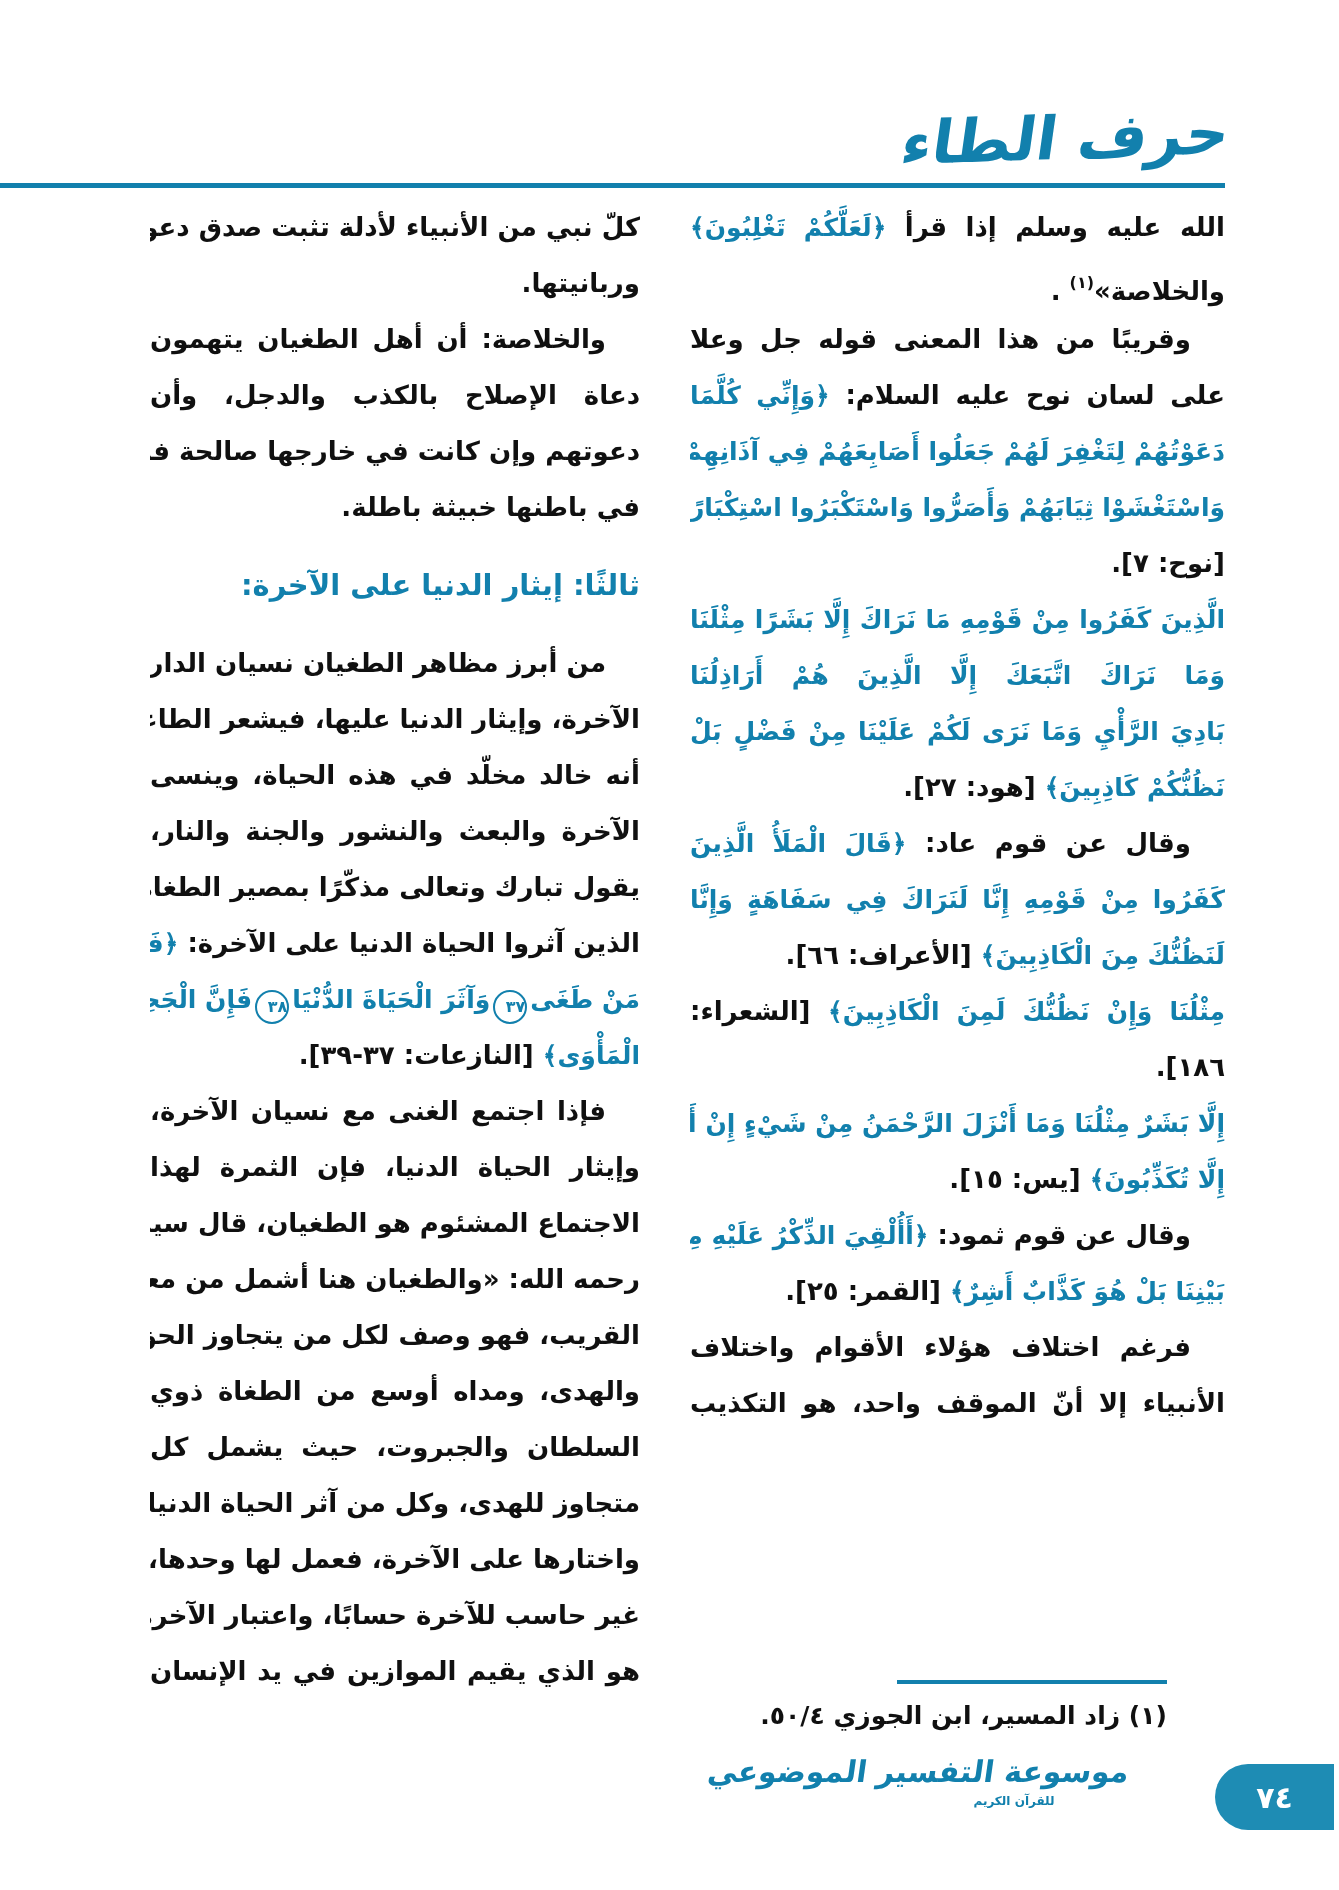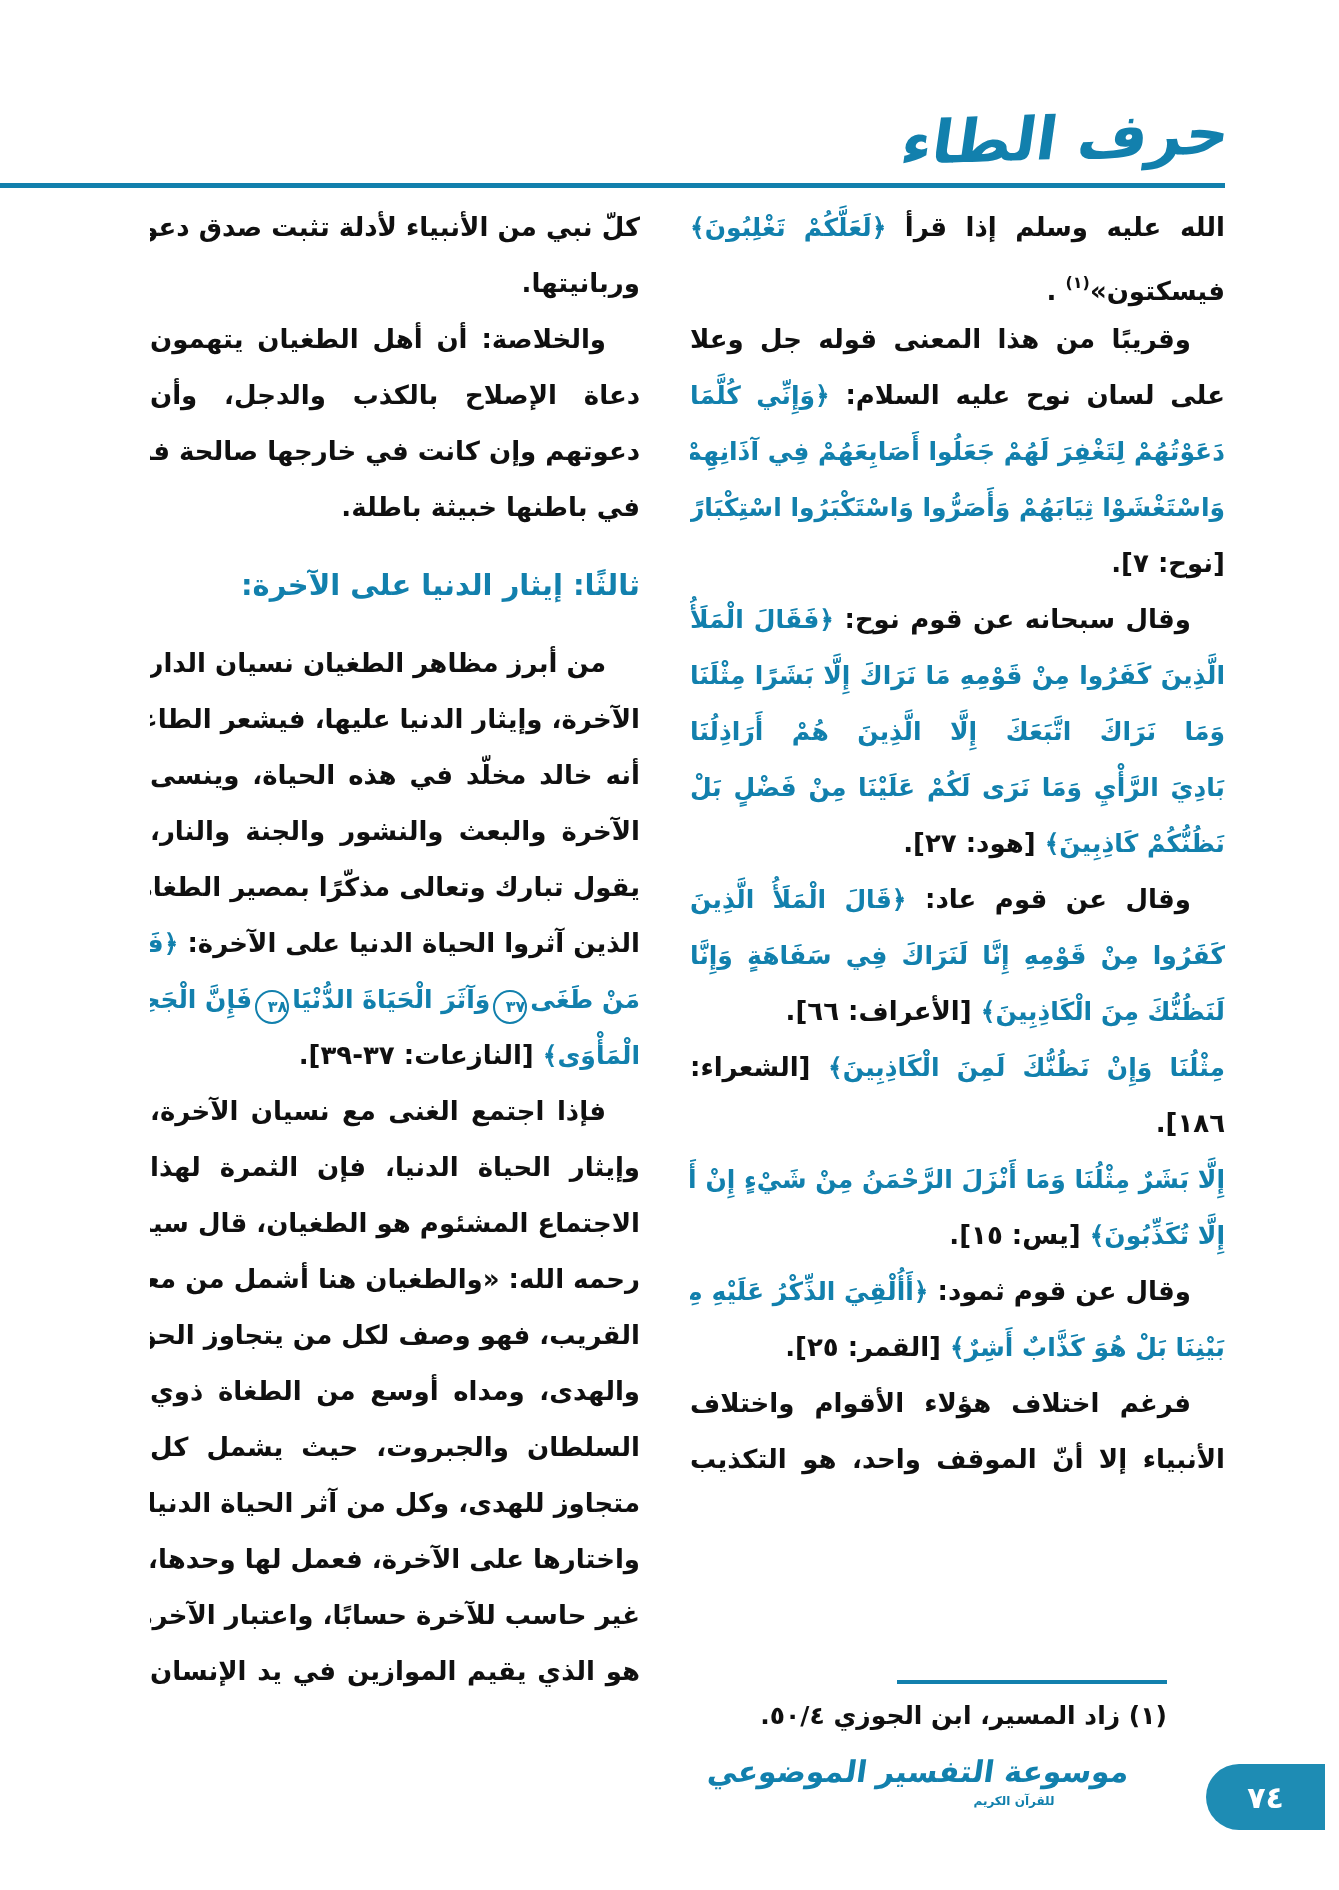--- a/index.html
+++ b/index.html
@@ -58,44 +58,43 @@
   .logo{
     position:absolute;top:1752px;right:210px;width:230px;
     text-align:center;color:var(--accent);
   }
   .logo-main{
     font-size:30px;font-weight:bold;line-height:40px;
     transform:skewX(-8deg);white-space:nowrap;
   }
   .logo-sub{font-size:12px;font-weight:bold;margin-top:2px;}
   .badge{
-    position:absolute;top:1764px;right:14px;width:119px;height:66px;
+    position:absolute;top:1764px;right:5px;width:119px;height:66px;
     background:var(--badge);border-radius:33px 0 0 33px;
     color:#ffffff;font-size:30px;font-weight:bold;
     display:flex;align-items:center;justify-content:center;
   }
 </style>
 </head>
 <body>
 
 <div class="page">
 
   <div class="chapter">حرف الطاء</div>
   <div class="header-rule"></div>
 
   <div class="cols">
     <section class="col col-1">
         <div class="line"><span class="p">الله عليه وسلم إذا قرأ </span><span class="q">﴿لَعَلَّكُمْ تَغْلِبُونَ﴾</span></div>
-        <div class="line r"><span class="p">فيسكتون»</span><span class="sup">(١)</span><span class="p"> .</span></div>
+        <div class="line r"><span class="p">والخلاصة»</span><span class="sup">(١)</span><span class="p"> .</span></div>
         <div class="line ind"><span class="p">وقريبًا من هذا المعنى قوله جل وعلا</span></div>
         <div class="line"><span class="p">على لسان نوح عليه السلام: </span><span class="q">﴿وَإِنِّي كُلَّمَا</span></div>
         <div class="line"><span class="q">دَعَوْتُهُمْ لِتَغْفِرَ لَهُمْ جَعَلُوا أَصَابِعَهُمْ فِي آذَانِهِمْ</span></div>
         <div class="line"><span class="q">وَاسْتَغْشَوْا ثِيَابَهُمْ وَأَصَرُّوا وَاسْتَكْبَرُوا اسْتِكْبَارًا﴾</span></div>
         <div class="line r"><span class="p">[نوح: ٧].</span></div>
-        <div class="line ind"><span class="p">وقال سبحانه عن قوم نوح: </span><span class="q">﴿فَقَالَ الْمَلَأُ</span></div>
         <div class="line"><span class="q">الَّذِينَ كَفَرُوا مِنْ قَوْمِهِ مَا نَرَاكَ إِلَّا بَشَرًا مِثْلَنَا</span></div>
         <div class="line"><span class="q">وَمَا نَرَاكَ اتَّبَعَكَ إِلَّا الَّذِينَ هُمْ أَرَاذِلُنَا</span></div>
         <div class="line"><span class="q">بَادِيَ الرَّأْيِ وَمَا نَرَى لَكُمْ عَلَيْنَا مِنْ فَضْلٍ بَلْ</span></div>
         <div class="line r"><span class="q">نَظُنُّكُمْ كَاذِبِينَ﴾</span><span class="p"> [هود: ٢٧].</span></div>
         <div class="line ind"><span class="p">وقال عن قوم عاد: </span><span class="q">﴿قَالَ الْمَلَأُ الَّذِينَ</span></div>
         <div class="line"><span class="q">كَفَرُوا مِنْ قَوْمِهِ إِنَّا لَنَرَاكَ فِي سَفَاهَةٍ وَإِنَّا</span></div>
         <div class="line r"><span class="q">لَنَظُنُّكَ مِنَ الْكَاذِبِينَ﴾</span><span class="p"> [الأعراف: ٦٦].</span></div>
         <div class="line"><span class="q">مِثْلُنَا وَإِنْ نَظُنُّكَ لَمِنَ الْكَاذِبِينَ﴾</span><span class="p"> [الشعراء:</span></div>
         <div class="line r"><span class="p">١٨٦].</span></div>
         <div class="line"><span class="q">إِلَّا بَشَرٌ مِثْلُنَا وَمَا أَنْزَلَ الرَّحْمَنُ مِنْ شَيْءٍ إِنْ أَنْتُمْ</span></div>

